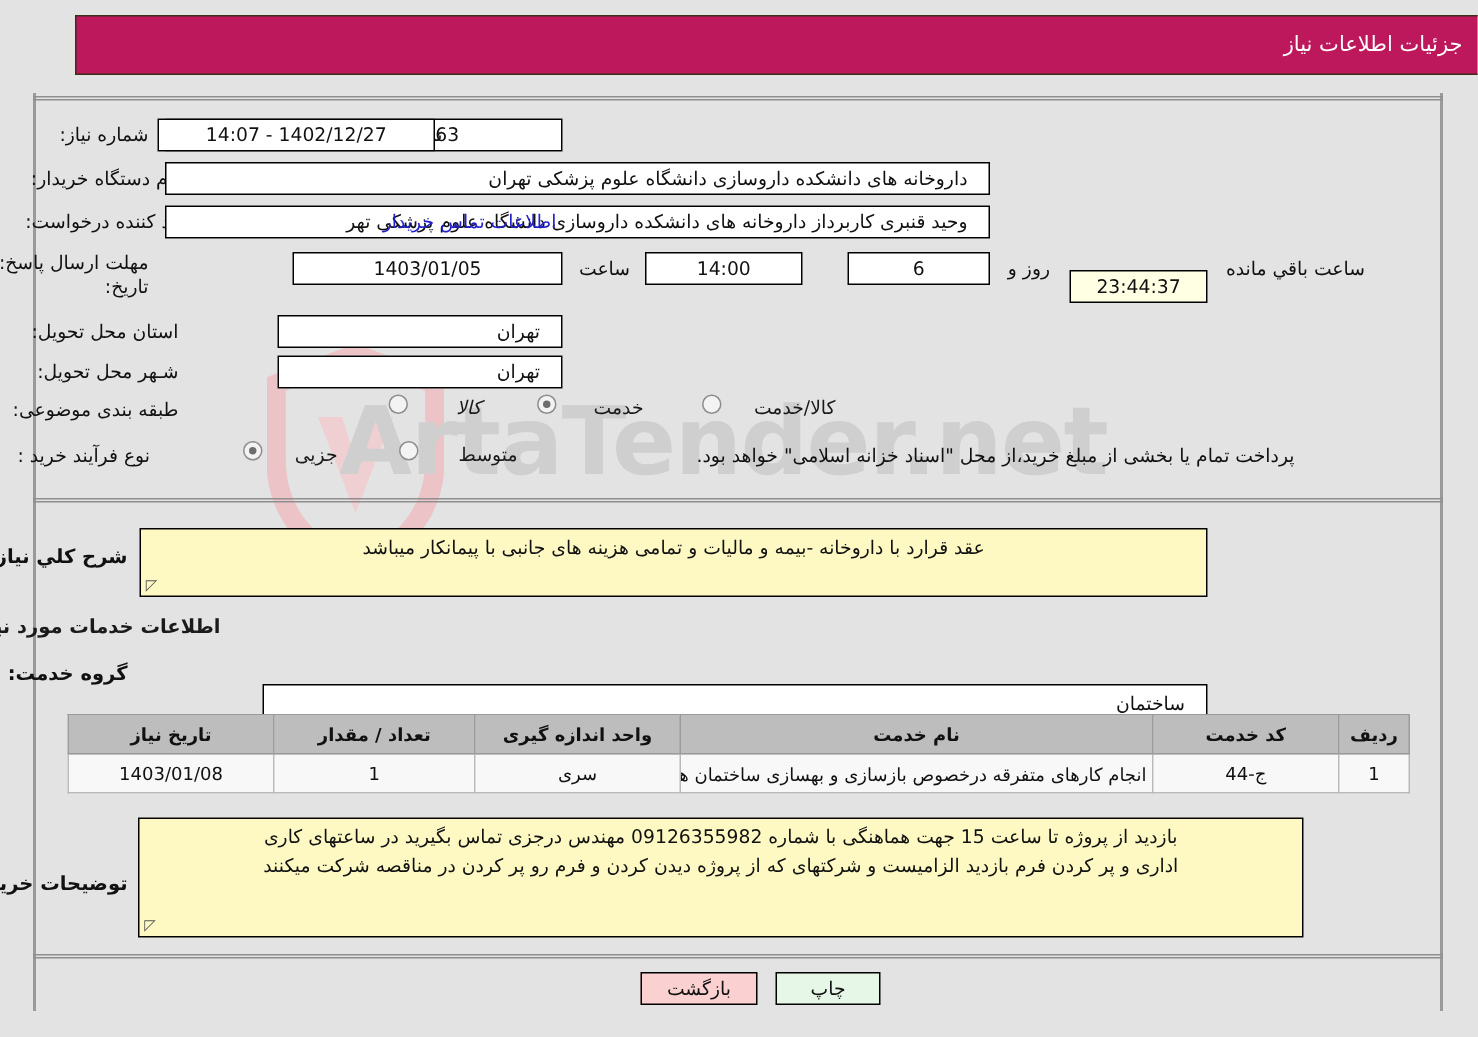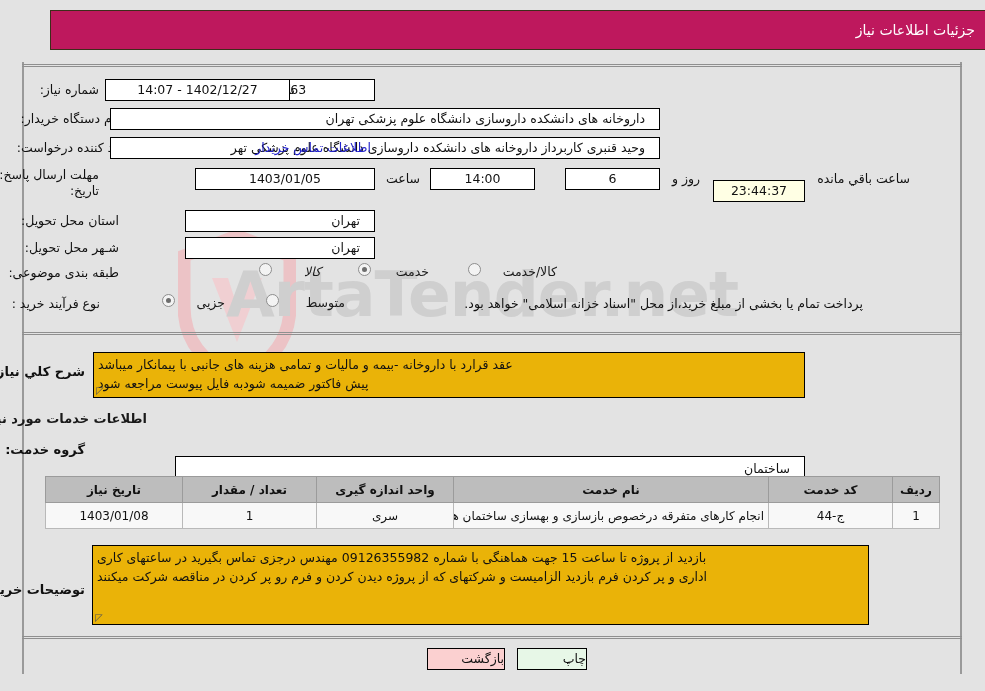--- a/index.html
+++ b/index.html
@@ -170,28 +170,28 @@
   .radio-lbl {
     position: absolute;
     font-size: 12.5px;
     white-space: nowrap;
     z-index: 3;
   }
 
   
   .ta {
     position: absolute;
-    background: #eab308;
+    background: #fef9c3;
     border: 1px solid #000000;
     box-sizing: border-box;
     font-family: "DejaVu Sans", "Liberation Sans", sans-serif;
     font-size: 12.5px;
     color: #111;
     padding: 2px 4px;
-    text-align: left;
+    text-align: center;
     line-height: 19px;
     overflow: hidden;
     z-index: 3;
   }
   .ta .resize {
     position: absolute;
     left: 2px;
     bottom: 1px;
     width: 10px;
     height: 10px;
@@ -248,21 +248,21 @@
   .btn {
     position: absolute;
     height: 22px;
     border: 1px solid #000;
     box-sizing: border-box;
     font-family: "DejaVu Sans", "Liberation Sans", sans-serif;
     font-size: 12.5px;
     color: #111;
     cursor: pointer;
     line-height: 20px;
-    text-align: right;
+    text-align: center;
     padding: 0;
     z-index: 4;
   }
   .btn-print  { background: #e7f7e7; }
   .btn-back   { background: #fbd0d0; }
 </style>
 </head>
 <body>
 
 <div class="watermark">
@@ -328,21 +328,20 @@
 <div class="radio-lbl" style="right:760px; top:295px;">جزيی</div>
 
 <div class="radio" style="right:706px; top:294px;"></div>
 <div class="radio-lbl" style="right:640px; top:295px;">متوسط</div>
 
 <div class="plain" style="right:122px; top:296px;">پرداخت تمام یا بخشی از مبلغ خرید،از محل "اسناد خزانه اسلامی" خواهد بود.</div>
 
 <div class="lbl" style="right:900px; top:364px; font-weight:bold; font-size:13px;">شرح کلي نیاز:</div>
 <div class="ta" style="right:180px; top:352px; width:712px; height:46px;">
   <div>عقد قرارد با داروخانه -بیمه و مالیات و تمامی هزینه های جانبی با پیمانکار میباشد</div>
-  <div>پیش فاکتور ضمیمه شودبه فایل پیوست مراجعه شود</div>
   <span class="resize">◸</span>
 </div>
 
 <div class="section-head" style="top:411px; right:838px;">اطلاعات خدمات مورد نیاز</div>
 
 <div class="lbl" style="right:900px; top:442px; font-weight:bold; font-size:13px;">گروه خدمت:</div>
 <div class="fld rtl-start" style="right:180px; top:456px; width:630px; height:26px; line-height:24px;">ساختمان</div>
 
 <table class="grid">
   <thead>

